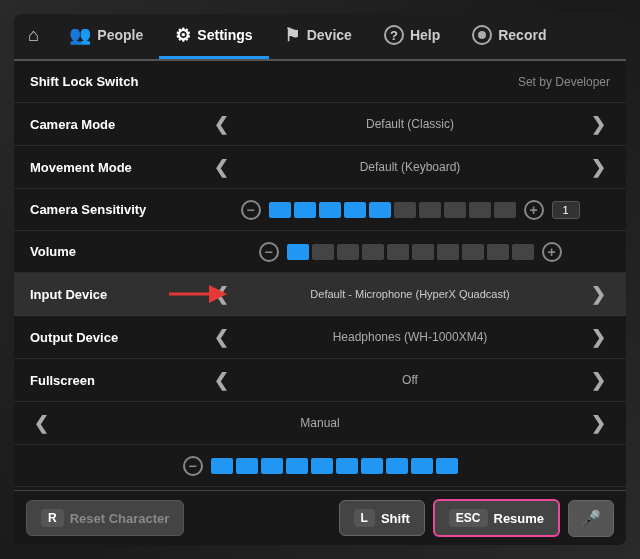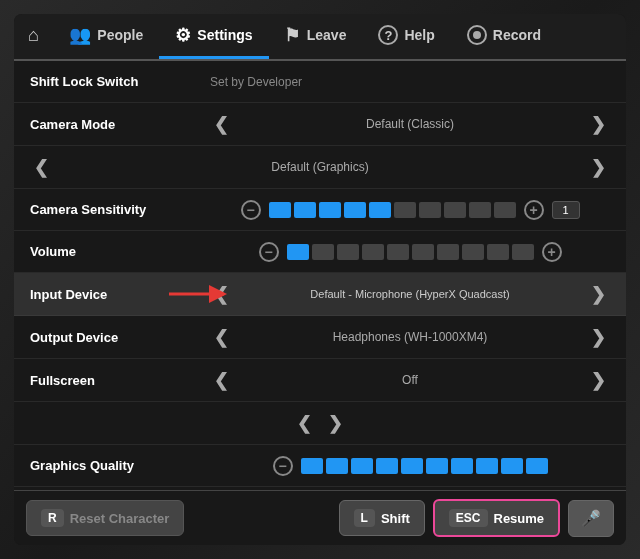--- a/index.html
+++ b/index.html
@@ -154,21 +154,21 @@
       font-weight: 700;
       line-height: 1;
       padding: 2px 4px;
     }
 
     
     .static-value {
       color: #888;
       font-size: 12px;
       flex: 1;
-      text-align: left;
+      text-align: right;
     }
 
     .slider-blocks {
       display: flex;
       gap: 3px;
       align-items: center;
     }
 
     .block {
       width: 22px;
@@ -295,21 +295,21 @@
       <span>People</span>
     </div>
 
     <div class="nav-item active">
       <span class="nav-icon">⚙</span>
       <span>Settings</span>
     </div>
 
     <div class="nav-item">
       <span class="nav-icon">⚑</span>
-      <span>Leave</span>
+      <span>Device</span>
     </div>
 
     <div class="nav-item">
       <span class="nav-icon" style="border:2px solid #aaa;border-radius:50%;width:20px;height:20px;display:flex;align-items:center;justify-content:center;font-size:13px;">?</span>
       <span>Help</span>
     </div>
 
     <div class="nav-item">
       <span class="nav-icon" style="width:20px;height:20px;border:2px solid #aaa;border-radius:50%;display:flex;align-items:center;justify-content:center;">
         <span style="width:8px;height:8px;background:#aaa;border-radius:50%;"></span>
@@ -330,23 +330,24 @@
       <div class="setting-row">
         <span class="setting-label">Camera Mode</span>
         <div class="setting-value-area">
           <span class="arrow-btn">❮</span>
           <span class="setting-value-text">Default (Classic)</span>
           <span class="arrow-btn">❯</span>
         </div>
       </div>
 
       <div class="setting-row">
-        <div class="setting-value-area">
-          <span class="arrow-btn">❮</span>
-          <span class="setting-value-text">Default (Graphics)</span>
+        <span class="setting-label">Movement Mode</span>
+        <div class="setting-value-area">
+          <span class="arrow-btn">❮</span>
+          <span class="setting-value-text">Default (Keyboard)</span>
           <span class="arrow-btn">❯</span>
         </div>
       </div>
 
       <div class="setting-row">
         <span class="setting-label">Camera Sensitivity</span>
         <div class="setting-value-area">
           <div class="circle-btn">−</div>
           <div class="slider-blocks">
             <div class="block filled"></div>
@@ -417,26 +418,26 @@
         <div class="setting-value-area">
           <span class="arrow-btn">❮</span>
           <span class="setting-value-text">Off</span>
           <span class="arrow-btn">❯</span>
         </div>
       </div>
 
       <div class="setting-row">
         <div class="setting-value-area">
           <span class="arrow-btn">❮</span>
-          <span class="arrow-btn">❯</span>
-        </div>
-      </div>
-
-      <div class="setting-row">
-        <span class="setting-label">Graphics Quality</span>
+          <span class="setting-value-text">Manual</span>
+          <span class="arrow-btn">❯</span>
+        </div>
+      </div>
+
+      <div class="setting-row">
         <div class="setting-value-area">
           <div class="circle-btn">−</div>
           <div class="slider-blocks">
             <div class="block filled"></div>
             <div class="block filled"></div>
             <div class="block filled"></div>
             <div class="block filled"></div>
             <div class="block filled"></div>
             <div class="block filled"></div>
             <div class="block filled"></div>

